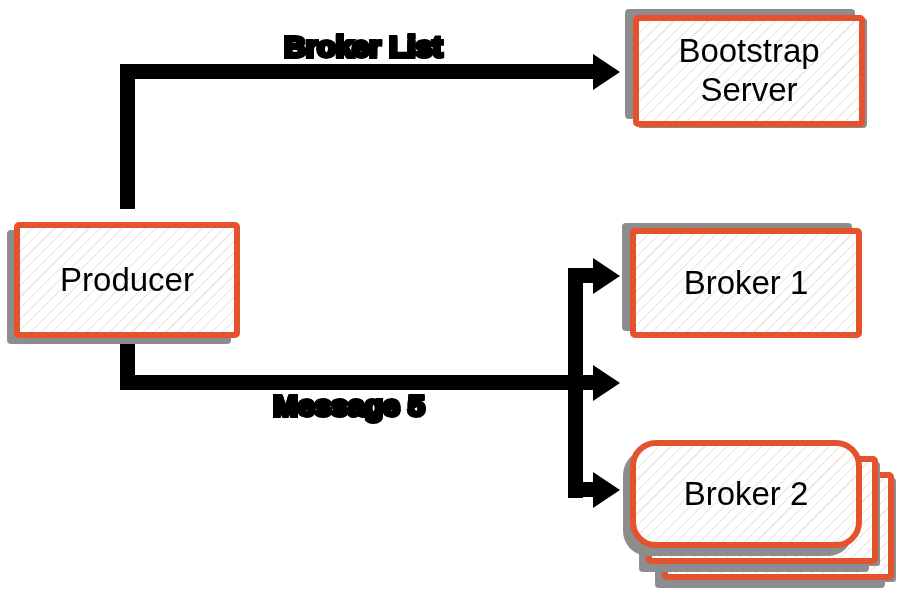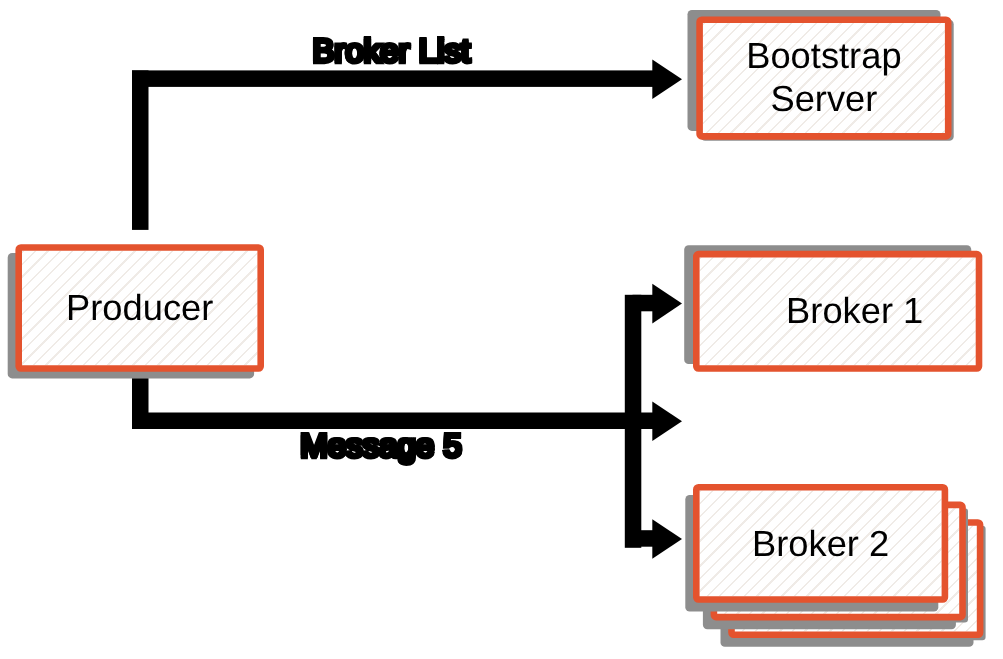--- a/index.html
+++ b/index.html
@@ -31,21 +31,21 @@
   #ah-bootstrap { left: 593px; top: 54px;  }
   #ah-broker1   { left: 593px; top: 258px; }
   #ah-middle    { left: 593px; top: 365px; }
   #ah-broker2   { left: 593px; top: 472px; }
 
   
   .edge-label {
     position: absolute; z-index: 3;
     color: #000;
     font-size: 30px;
-    font-weight: normal;
+    font-weight: bold;
     letter-spacing: 0px;
     white-space: nowrap;
     -webkit-text-stroke: 4px #000;
     text-shadow: 1px 0 #000, -1px 0 #000, 0 1px #000, 0 -1px #000,
                  2px 1px #000, -2px 1px #000, 2px -1px #000, -2px -1px #000;
   }
   #label-broker-list { left: 284px; top: 30px; }
   #label-message-1   { left: 277px; top: 340px; }
   #label-message-2   { left: 273px; top: 389px; }
 
@@ -68,39 +68,39 @@
     left: 14px; top: 222px; width: 214px; height: 104px;
     box-shadow: -8px 7px 0 -1px #8d8d8d;
   }
   #node-bootstrap {
     left: 633px; top: 15px; width: 220px; height: 100px;
     box-shadow: -9px -7px 0 -1px #8d8d8d, 3px 2px 0 -1px #8d8d8d;
   }
   #node-broker1 {
     left: 630px; top: 228px; width: 220px; height: 98px;
     box-shadow: -9px -6px 0 -1px #8d8d8d;
-    padding-left: 31px;
   }
   .stack-card {
     position: absolute; z-index: 1;
     border: 6px solid #E4532E;
     border-radius: 5px;
     background-color: #fff;
     background-image: repeating-linear-gradient(135deg,
         rgba(185, 165, 145, 0.22) 0px, rgba(185, 165, 145, 0.22) 1.5px,
         transparent 1.5px, transparent 8px);
     box-shadow: -8px 9px 0 -1px #8d8d8d, 4px 4px 0 -2px #8d8d8d;
     width: 220px; height: 96px;
   }
   #node-broker2-back2 { left: 662px; top: 472px; }
   #node-broker2-back1 { left: 646px; top: 456px; }
   #node-broker2 {
     left: 630px; top: 440px; width: 220px; height: 96px;
     box-shadow: -8px 9px 0 -1px #8d8d8d;
     z-index: 2;
+    border-radius: 26px;
   }
   .node-label { padding: 0 8px; }
 </style>
 </head>
 <body>
 
 <div class="canvas">
 
   <div class="line" id="v-producer-top"></div>
   <div class="line" id="h-to-bootstrap"></div>

